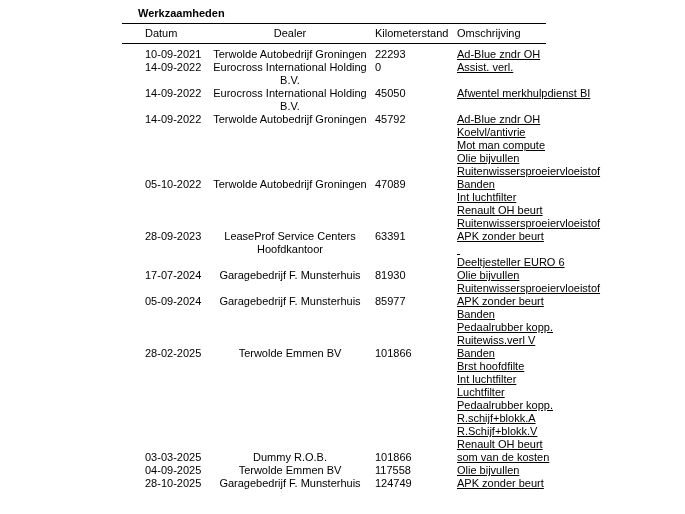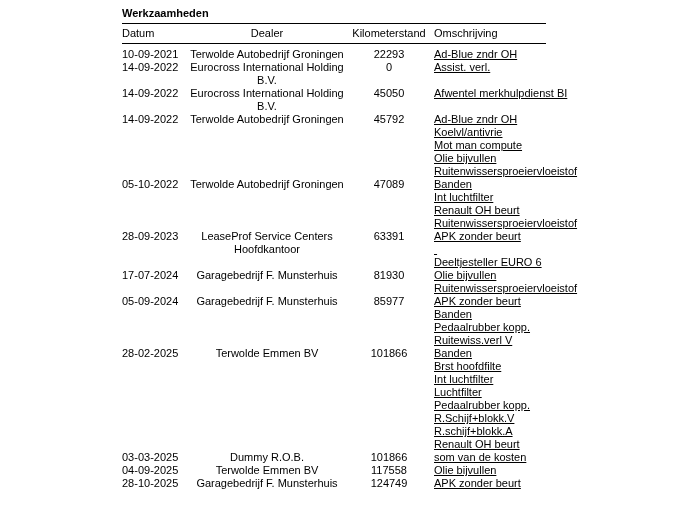--- a/index.html
+++ b/index.html
@@ -16,35 +16,37 @@
   }
   .report {
     position: absolute;
     left: 122px;
     top: 7px;
     width: 424px;
   }
   .report-title {
     font-weight: bold;
     margin-bottom: 3px;
+    margin-left: 16px;
   }
   .rule {
     border-top: 1px solid #000000;
     height: 0;
   }
   .row {
     display: flex;
     align-items: flex-start;
+    margin-left: 23px;
   }
   .header-row {
     padding: 3px 0 3px 0;
   }
   .c-datum { flex: 0 0 66px; width: 66px; }
   .c-dealer { flex: 0 0 164px; width: 164px; padding-right: 6px; text-align: center; }
-  .c-km { flex: 0 0 74px; width: 74px; text-align: center; }
+  .c-km { flex: 0 0 74px; width: 74px; text-align: left; }
   .c-oms { flex: 1 1 auto; min-width: 0; padding-left: 8px; }
   #table-body { padding-top: 4px; }
   .oms-line { white-space: nowrap; text-decoration: underline; }
 </style>
 </head>
 <body>
 
 <div class="report">
   <div class="report-title">Werkzaamheden</div>
   <div class="rule"></div>
@@ -144,22 +146,22 @@
   <div class="row trow">
     <div class="c-datum cell-datum">28-02-2025</div>
     <div class="c-dealer cell-dealer">Terwolde Emmen BV</div>
     <div class="c-km cell-km">101866</div>
     <div class="c-oms cell-oms">
           <div class="oms-line">Banden</div>
           <div class="oms-line">Brst hoofdfilte</div>
           <div class="oms-line">Int luchtfilter</div>
           <div class="oms-line">Luchtfilter</div>
           <div class="oms-line">Pedaalrubber kopp.</div>
+          <div class="oms-line">R.schijf+blokk.A</div>
           <div class="oms-line">R.Schijf+blokk.V</div>
-          <div class="oms-line">R.schijf+blokk.A</div>
           <div class="oms-line">Renault OH beurt</div>
         </div>
   </div>
 
   <div class="row trow">
     <div class="c-datum cell-datum">03-03-2025</div>
     <div class="c-dealer cell-dealer">Dummy R.O.B.</div>
     <div class="c-km cell-km">101866</div>
     <div class="c-oms cell-oms">
           <div class="oms-line">som van de kosten</div>

